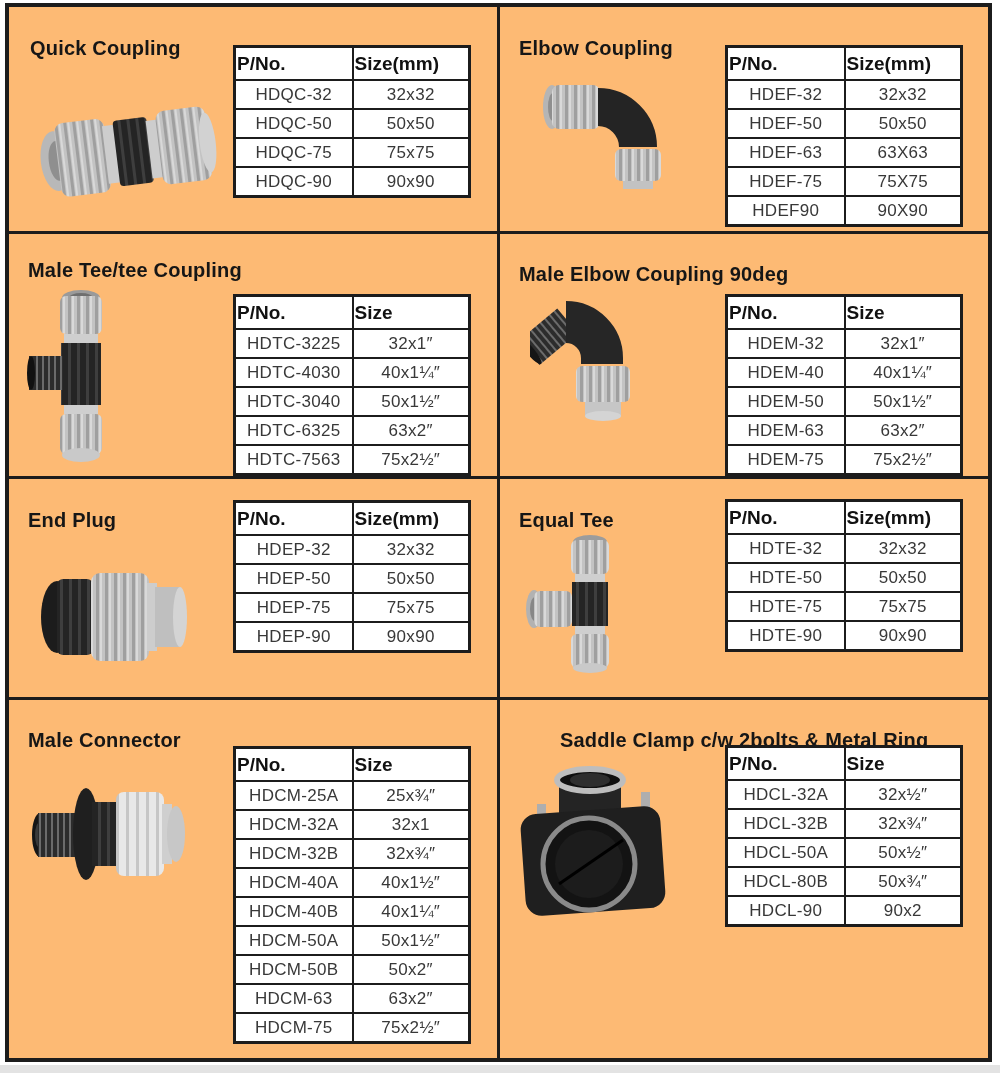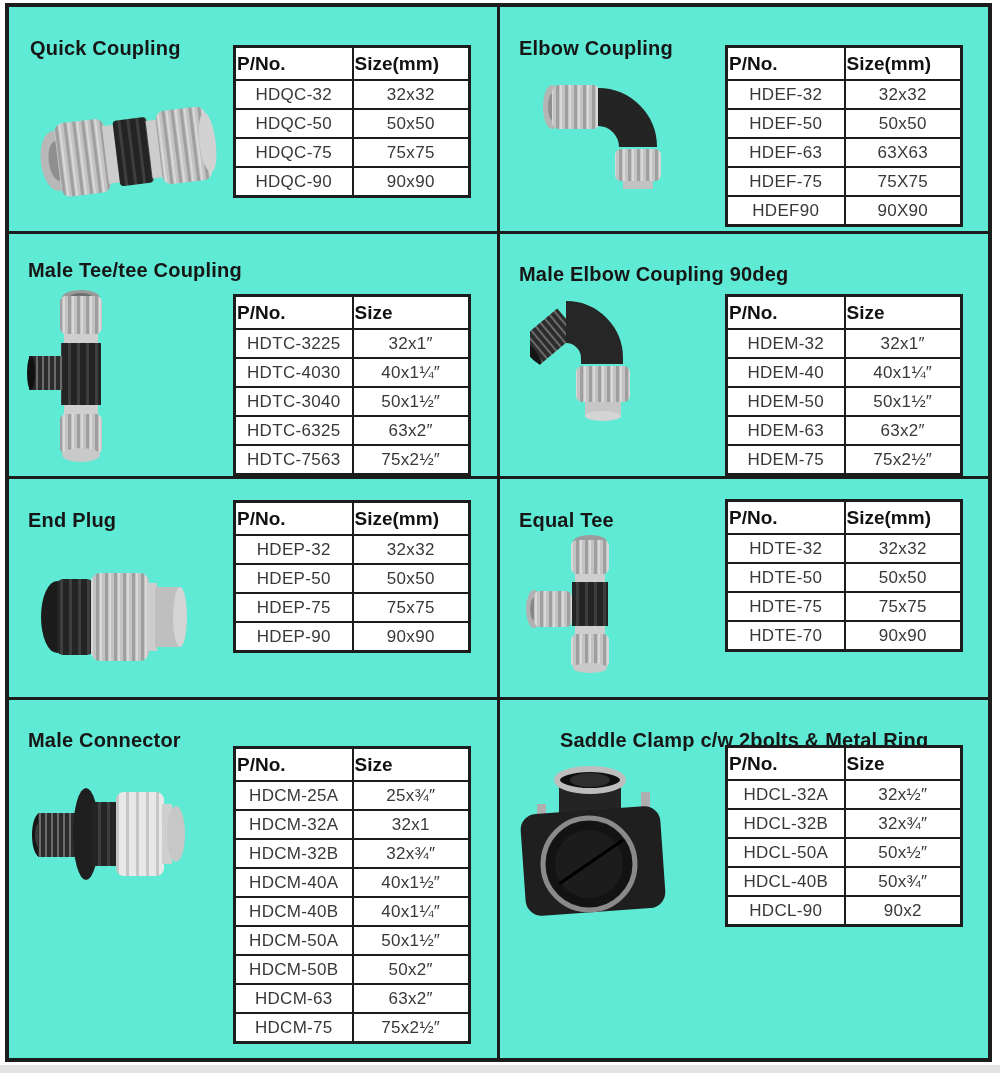--- a/index.html
+++ b/index.html
@@ -10,21 +10,21 @@
     color:#1c1c1c;
     overflow:hidden;
   }
   .board{
     position:absolute;left:5px;top:3px;
     width:979px;height:1051px;
     border:4px solid #1c1c1c;
     display:grid;
     grid-template-columns:491px 488px;
     grid-template-rows:227px 245px 221px auto;
-    background:#5eead4;
+    background:#fdba74;
   }
   .panel{position:relative;}
   .panel.bline{border-bottom:3px solid #1c1c1c;}
   .panel.rline{border-right:3px solid #1c1c1c;}
   .ptitle{
     position:absolute;
     font-size:20px;font-weight:bold;letter-spacing:0.2px;
     color:#161616;white-space:nowrap;
   }
   .pimg{position:absolute;}
@@ -355,21 +355,21 @@
           </tr>
         <tr>
             <td>HDTE-50</td>
             <td>50x50</td>
           </tr>
         <tr>
             <td>HDTE-75</td>
             <td>75x75</td>
           </tr>
         <tr>
-            <td>HDTE-70</td>
+            <td>HDTE-90</td>
             <td>90x90</td>
           </tr>
       </tbody>
     </table>
   </section>
 
   <section class="panel rline">
     <h2 class="ptitle" style="left:19px;top:12px;">Male Connector</h2>
     <div class="pimg" style="left:21px;top:80px;width:158px;height:106px;">
       <svg viewBox="0 0 158 106">
@@ -470,21 +470,21 @@
           </tr>
         <tr>
             <td>HDCL-32B</td>
             <td>32x¾″</td>
           </tr>
         <tr>
             <td>HDCL-50A</td>
             <td>50x½″</td>
           </tr>
         <tr>
-            <td>HDCL-40B</td>
+            <td>HDCL-80B</td>
             <td>50x¾″</td>
           </tr>
         <tr>
             <td>HDCL-90</td>
             <td>90x2</td>
           </tr>
       </tbody>
     </table>
   </section>
 

